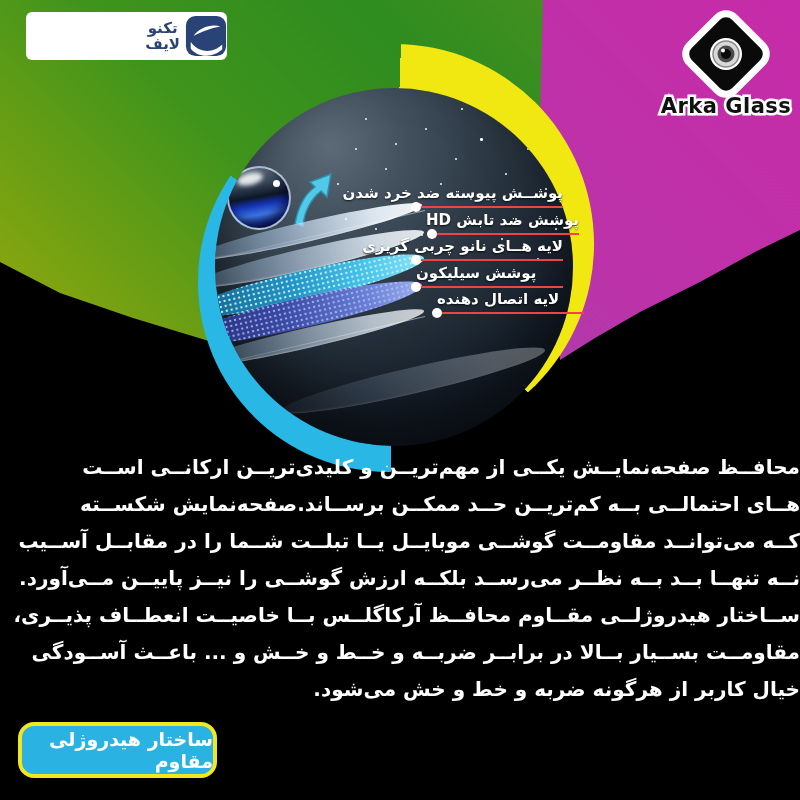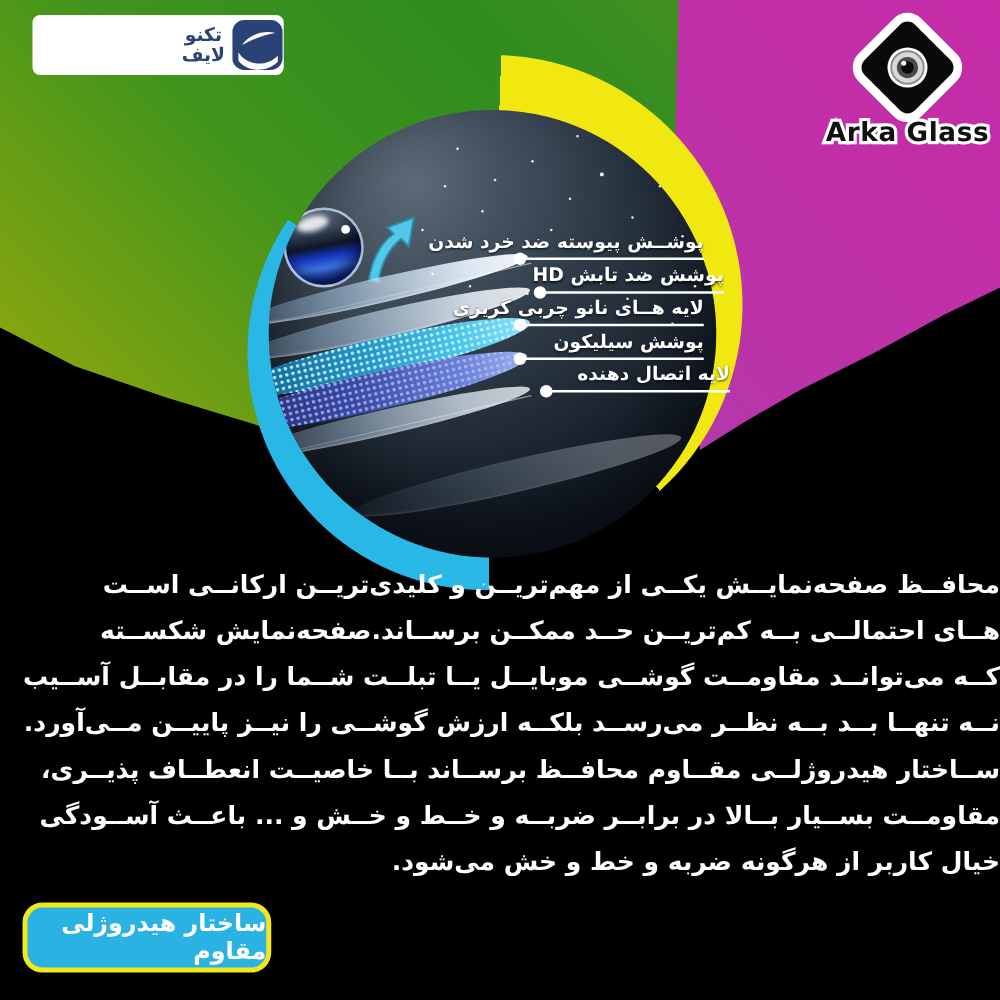--- a/index.html
+++ b/index.html
@@ -42,22 +42,22 @@
     background-image:radial-gradient(circle at 2px 2px,rgba(190,245,255,.95) 1.1px,transparent 1.6px),
       linear-gradient(95deg,#135d86 0%,#2493c4 45%,#49c3ea 75%,#8fe4fa 100%);
     background-size:5px 5px,100% 100%;}
   .dotted-purple{
     background-image:radial-gradient(circle at 2px 2px,rgba(175,195,255,.8) 1.1px,transparent 1.6px),
       linear-gradient(95deg,#23276e 0%,#3c4aa4 45%,#6b80d6 78%,#9fb2ee 100%);
     background-size:5px 5px,100% 100%;}
   .edge-line{position:absolute;height:1px;background:linear-gradient(90deg,rgba(255,255,255,0),rgba(255,255,255,.5));
     transform:rotate(-13deg);transform-origin:100% 50%;}
   
-  .callout{position:absolute;height:23px;border-bottom:2px solid #ffffff;direction:rtl;
-    color:#fff;font-size:15px;font-weight:bold;line-height:21px;white-space:nowrap;text-align:right;
+  .callout{position:absolute;height:23px;border-bottom:2px solid #ef4444;direction:rtl;
+    color:#fff;font-size:15px;font-weight:bold;line-height:21px;white-space:nowrap;text-align:left;
     text-shadow:0 1px 2px rgba(0,0,0,.8);}
   .callout::after{content:"";position:absolute;left:-5px;bottom:-6px;width:10px;height:10px;border-radius:50%;background:#fff;}
   
   #technolife{position:absolute;left:9px;top:12px;width:201px;height:48px;background:#fff;border-radius:6px;
     display:flex;align-items:center;gap:5px;padding-left:26px;box-sizing:border-box;flex-direction:row-reverse;margin-left:17px;}
   #tl-text{color:#2a4377;font-weight:bold;font-size:15px;line-height:16px;text-align:center;direction:rtl;}
   
   #arkaglass{position:absolute;left:652px;top:2px;width:148px;height:118px;}
   
   #paragraph{position:absolute;left:0;top:449px;width:800px;direction:rtl;}
@@ -150,20 +150,20 @@
     <circle cx="74" cy="52" r="5" fill="#0a0a0a"></circle>
     <circle cx="71" cy="48.5" r="2" fill="#fff"></circle>
     <text x="74" y="111" text-anchor="middle" font-family="DejaVu Sans, sans-serif" font-size="21" font-weight="bold" fill="#111" stroke="#fff" stroke-width="5" paint-order="stroke" style="letter-spacing:.5px">Arka Glass</text>
   </svg>
 
   <div id="paragraph">
     <div class="pline">محافــظ صفحه‌نمایــش یکــی از مهم‌تریــن و کلیدی‌تریــن ارکانــی اســت</div>
     <div class="pline">هــای احتمالــی بــه کم‌تریــن حــد ممکــن برســاند.صفحه‌نمایش شکســته</div>
     <div class="pline">کــه می‌توانــد مقاومــت گوشــی موبایــل یــا تبلــت شــما را در مقابــل آســیب</div>
     <div class="pline">نــه تنهــا بــد بــه نظــر می‌رســد بلکــه ارزش گوشــی را نیــز پاییــن مــی‌آورد.</div>
-    <div class="pline">ســاختار هیدروژلــی مقــاوم محافــظ برســاند بــا خاصیــت انعطــاف پذیــری،</div>
+    <div class="pline">ســاختار هیدروژلــی مقــاوم محافــظ آرکاگلــس بــا خاصیــت انعطــاف پذیــری،</div>
     <div class="pline">مقاومــت بســیار بــالا در برابــر ضربــه و خــط و خــش و ... باعــث آســودگی</div>
     <div class="pline">خیال کاربر از هرگونه ضربه و خط و خش می‌شود.</div>
   </div>
 
   <div id="cta">ساختار هیدروژلی مقاوم</div>
 
 </div>
 
 </body></html>

